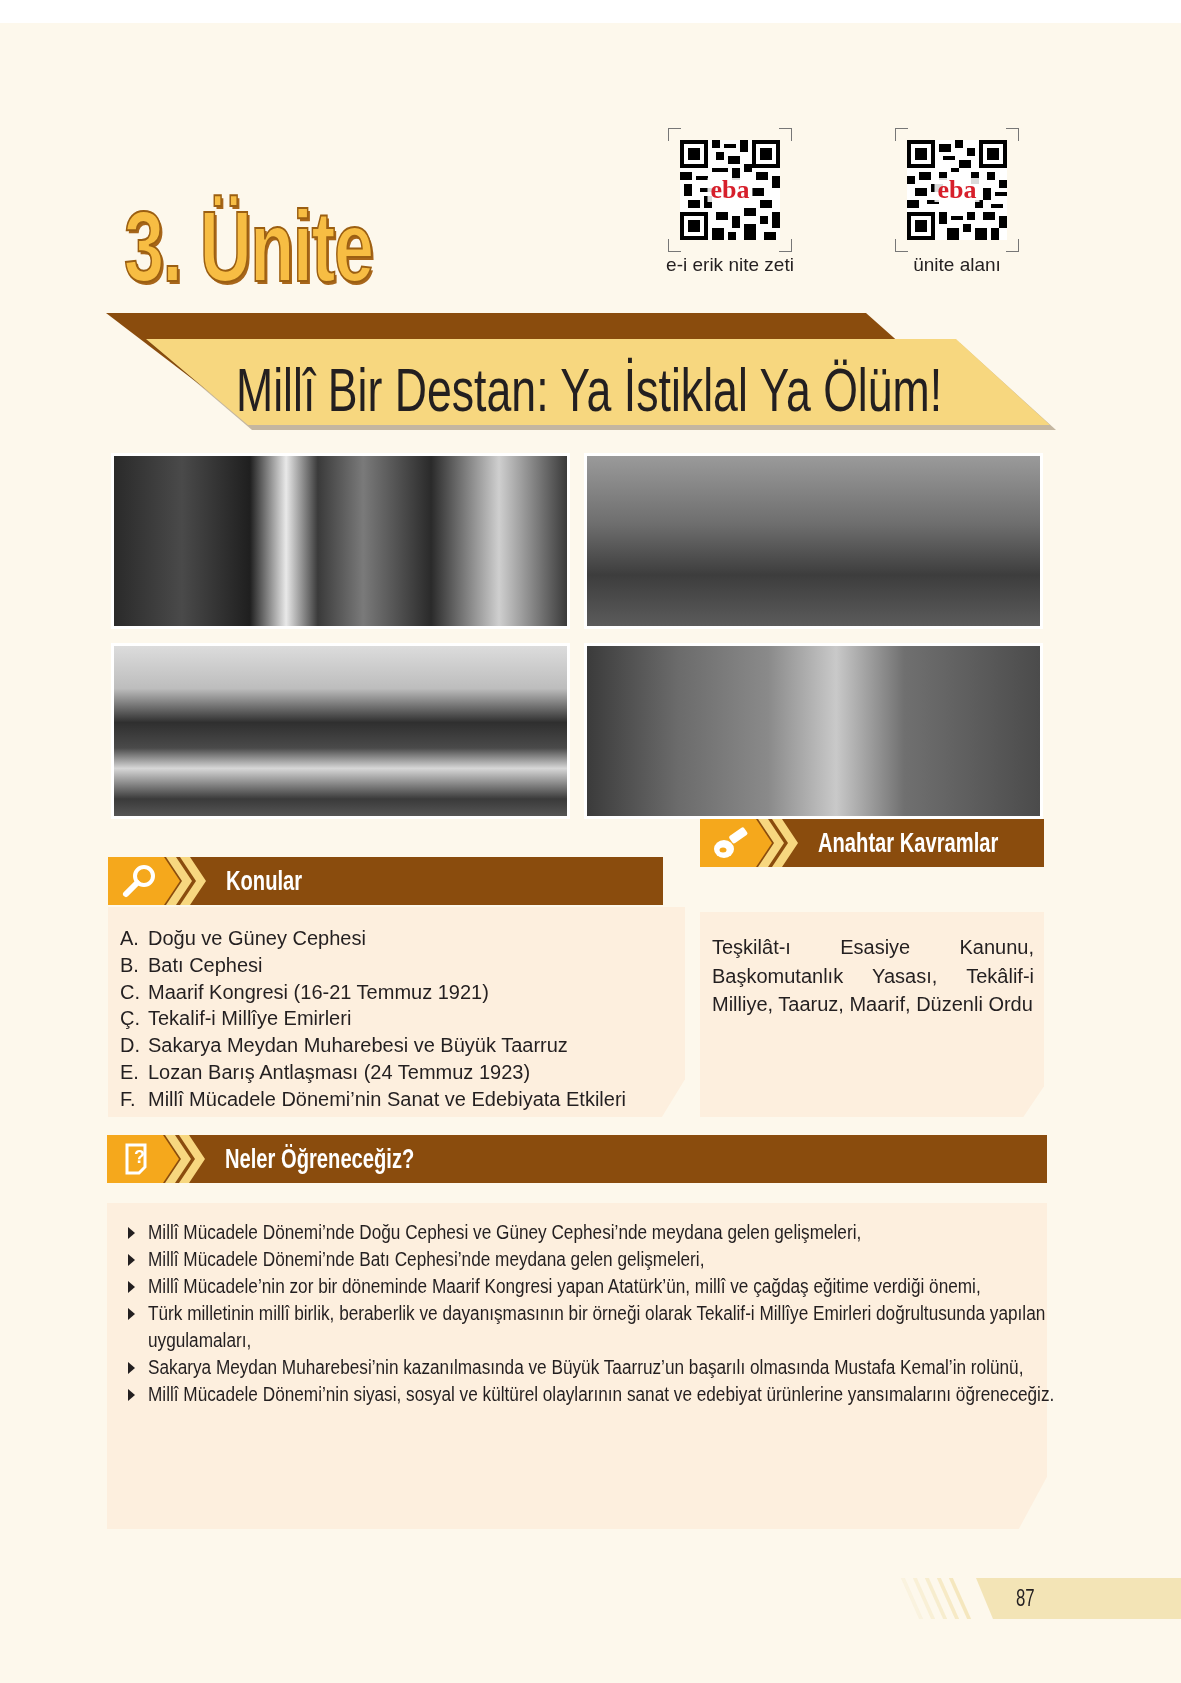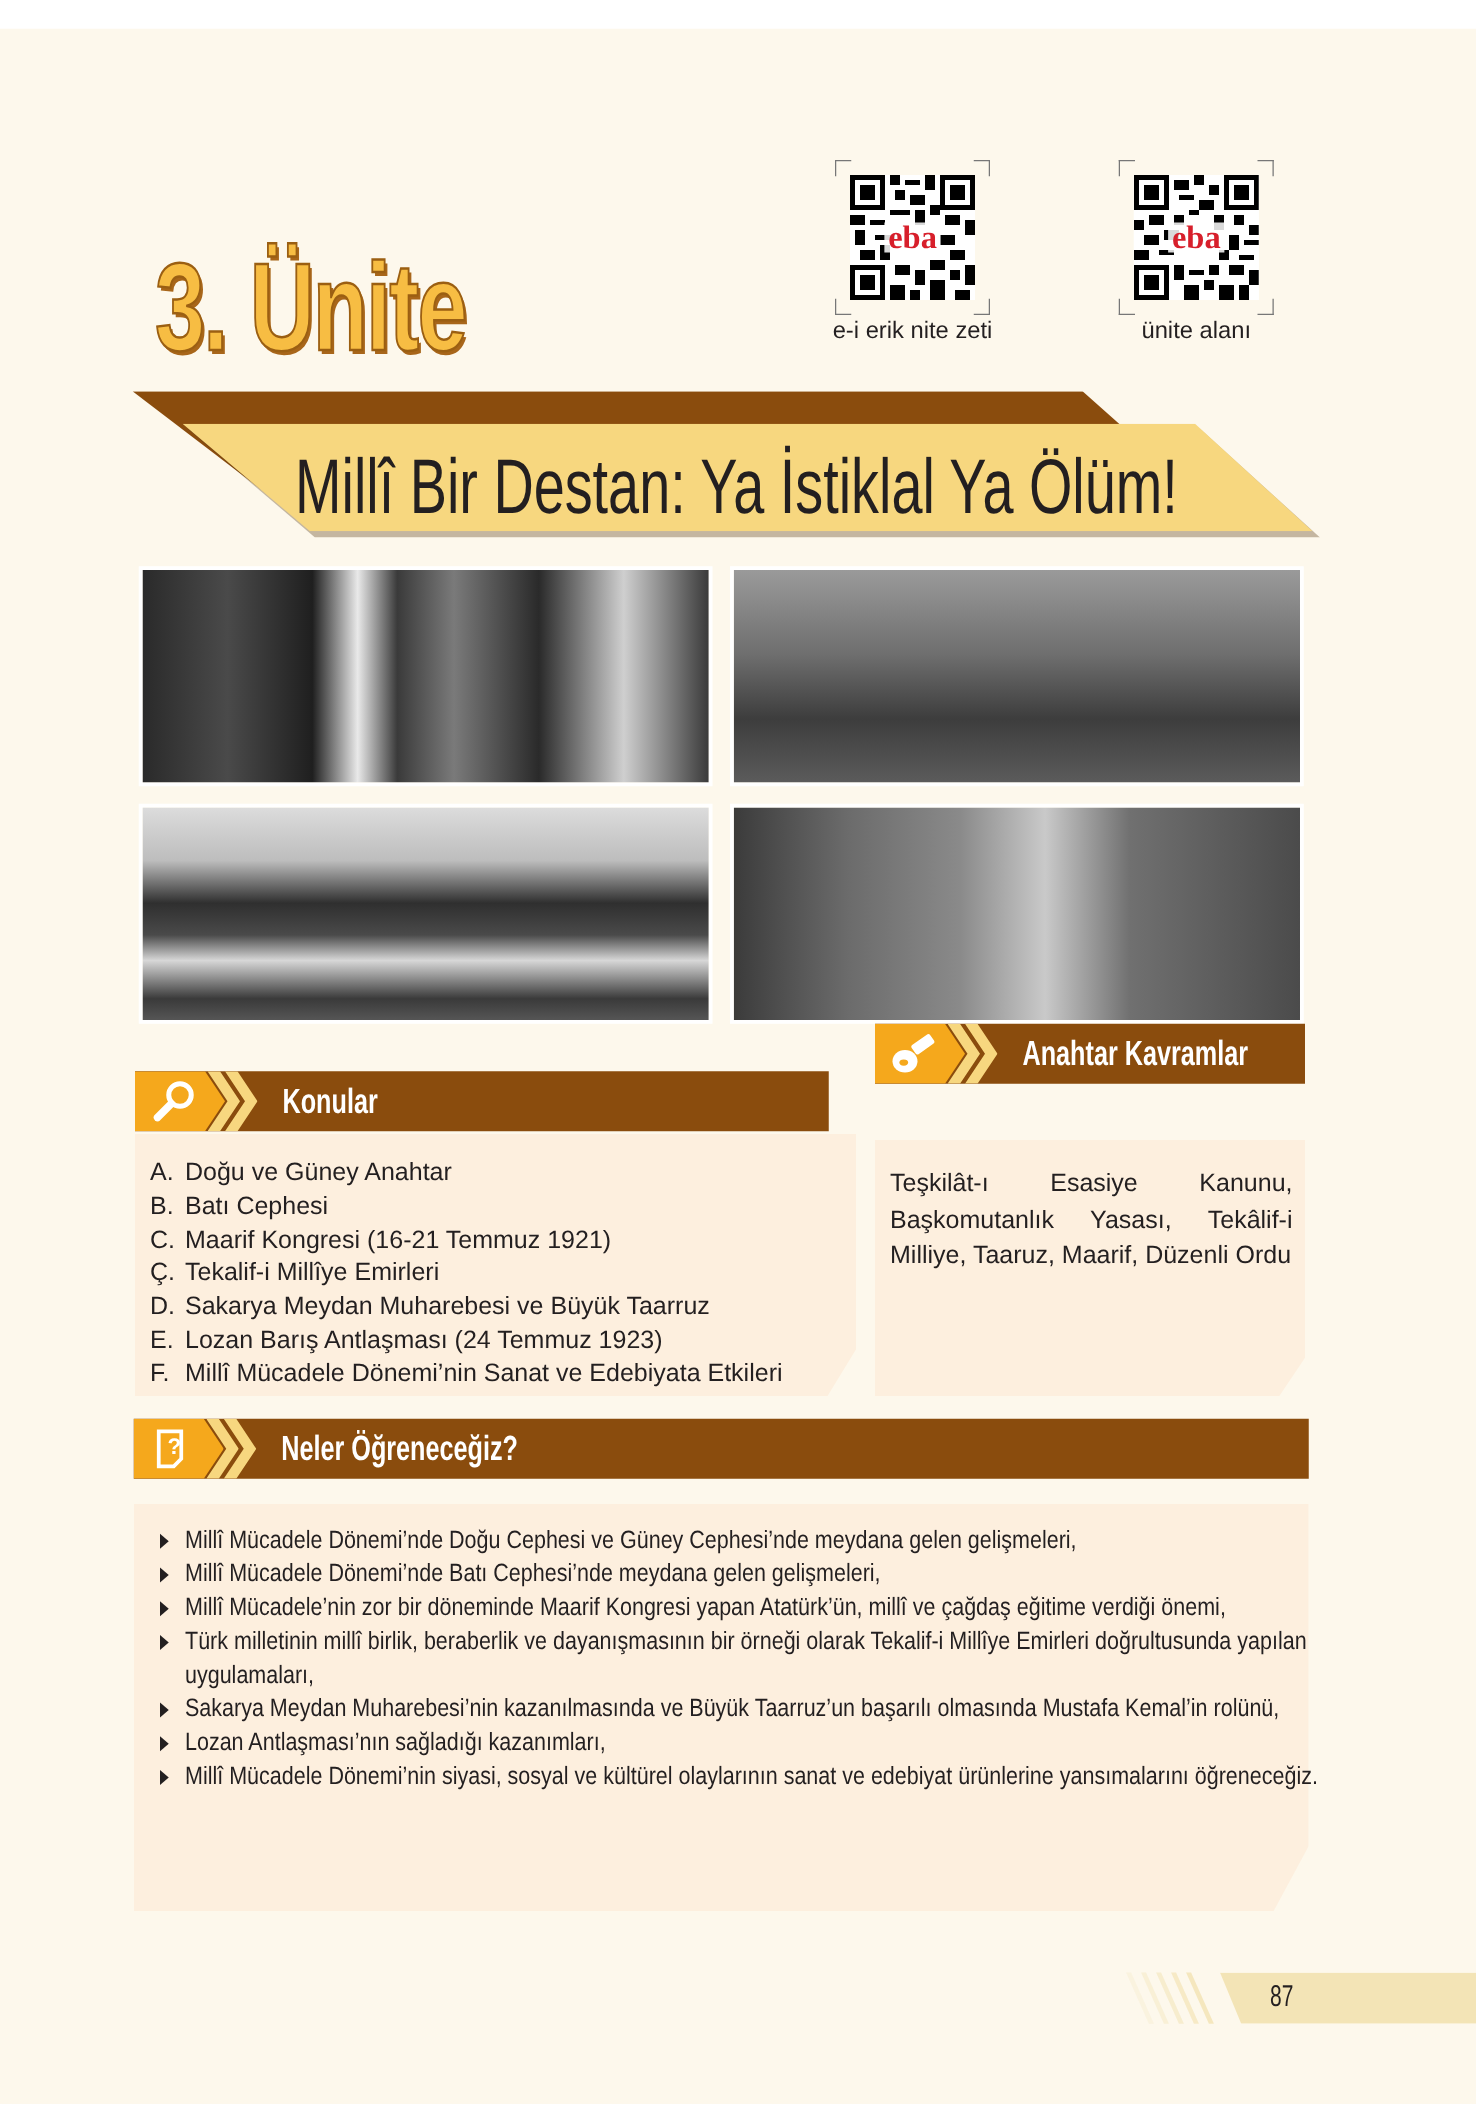--- a/index.html
+++ b/index.html
@@ -168,21 +168,21 @@
     <div class="chev c1"></div>
     <div class="chev c2"></div>
     <svg class="sec-icon" viewBox="0 0 40 36">
       <circle cx="24" cy="13" r="9" fill="none" stroke="#fff" stroke-width="4"></circle>
       <line x1="17" y1="20" x2="6" y2="31" stroke="#fff" stroke-width="6" stroke-linecap="round"></line>
     </svg>
     <div class="sec-title" style="left:118px;">Konular</div>
   </div>
   <div class="panel" style="left:108px; top:884px; width:577px; height:210px; clip-path: polygon(0 0,100% 0,100% 82%,96% 100%,0 100%);"></div>
   <ul class="topic-list">
-    <li><span class="topic-letter">A.</span><span>Doğu ve Güney Anahtar</span></li>
+    <li><span class="topic-letter">A.</span><span>Doğu ve Güney Cephesi</span></li>
     <li><span class="topic-letter">B.</span><span>Batı Cephesi</span></li>
     <li><span class="topic-letter">C.</span><span>Maarif Kongresi (16-21 Temmuz 1921)</span></li>
     <li><span class="topic-letter">Ç.</span><span>Tekalif-i Millîye Emirleri</span></li>
     <li><span class="topic-letter">D.</span><span>Sakarya Meydan Muharebesi ve Büyük Taarruz</span></li>
     <li><span class="topic-letter">E.</span><span>Lozan Barış Antlaşması (24 Temmuz 1923)</span></li>
     <li><span class="topic-letter">F.</span><span>Millî Mücadele Dönemi’nin Sanat ve Edebiyata Etkileri</span></li>
   </ul>
 
   <div class="sec-banner" style="left:700px; top:796px; width:344px;">
     <div class="sec-icon-box"></div>
@@ -208,21 +208,20 @@
     </svg>
     <div class="sec-title" style="left:118px;">Neler Öğreneceğiz?</div>
   </div>
   <div class="panel" style="left:107px; top:1180px; width:940px; height:326px; clip-path: polygon(0 0,100% 0,100% 84%,97% 100%,0 100%);"></div>
   <ul class="goals">
     <li><span class="tri"></span><span class="goal-text">Millî Mücadele Dönemi’nde Doğu Cephesi ve Güney Cephesi’nde meydana gelen gelişmeleri,</span></li>
     <li><span class="tri"></span><span class="goal-text">Millî Mücadele Dönemi’nde Batı Cephesi’nde meydana gelen gelişmeleri,</span></li>
     <li><span class="tri"></span><span class="goal-text">Millî Mücadele’nin zor bir döneminde Maarif Kongresi yapan Atatürk’ün, millî ve çağdaş eğitime verdiği önemi,</span></li>
     <li><span class="tri"></span><span class="goal-text">Türk milletinin millî birlik, beraberlik ve dayanışmasının bir örneği olarak Tekalif-i Millîye Emirleri doğrultusunda yapılan uygulamaları,</span></li>
     <li><span class="tri"></span><span class="goal-text">Sakarya Meydan Muharebesi’nin kazanılmasında ve Büyük Taarruz’un başarılı olmasında Mustafa Kemal’in rolünü,</span></li>
-    <li><span class="tri"></span><span class="goal-text">Lozan Antlaşması’nın sağladığı kazanımları,</span></li>
     <li><span class="tri"></span><span class="goal-text">Millî Mücadele Dönemi’nin siyasi, sosyal ve kültürel olaylarının sanat ve edebiyat ürünlerine yansımalarını öğreneceğiz.</span></li>
   </ul>
 
   <div class="footer-stripes">
     <span style="left:20px; opacity:0.25;"></span>
     <span style="left:32px; opacity:0.4;"></span>
     <span style="left:44px; opacity:0.55;"></span>
     <span style="left:56px; opacity:0.7;"></span>
     <span style="left:68px; opacity:0.85;"></span>
   </div>

